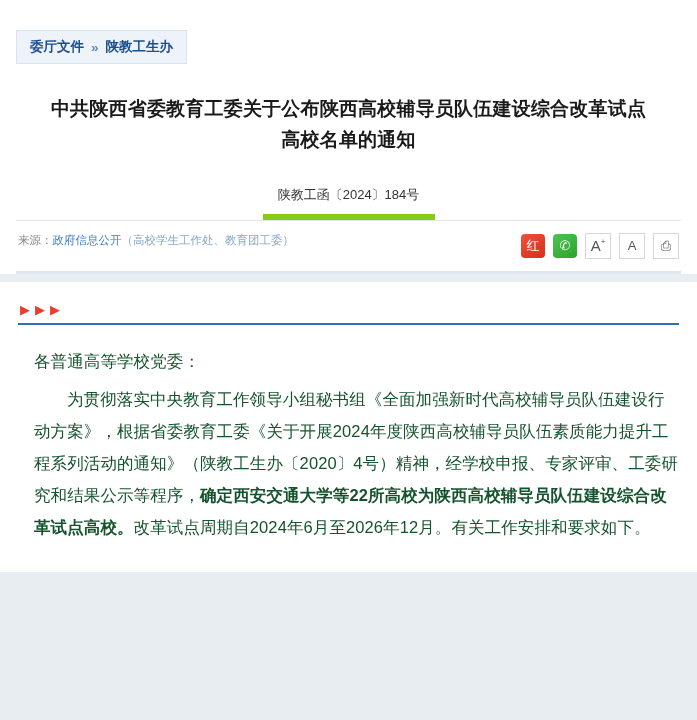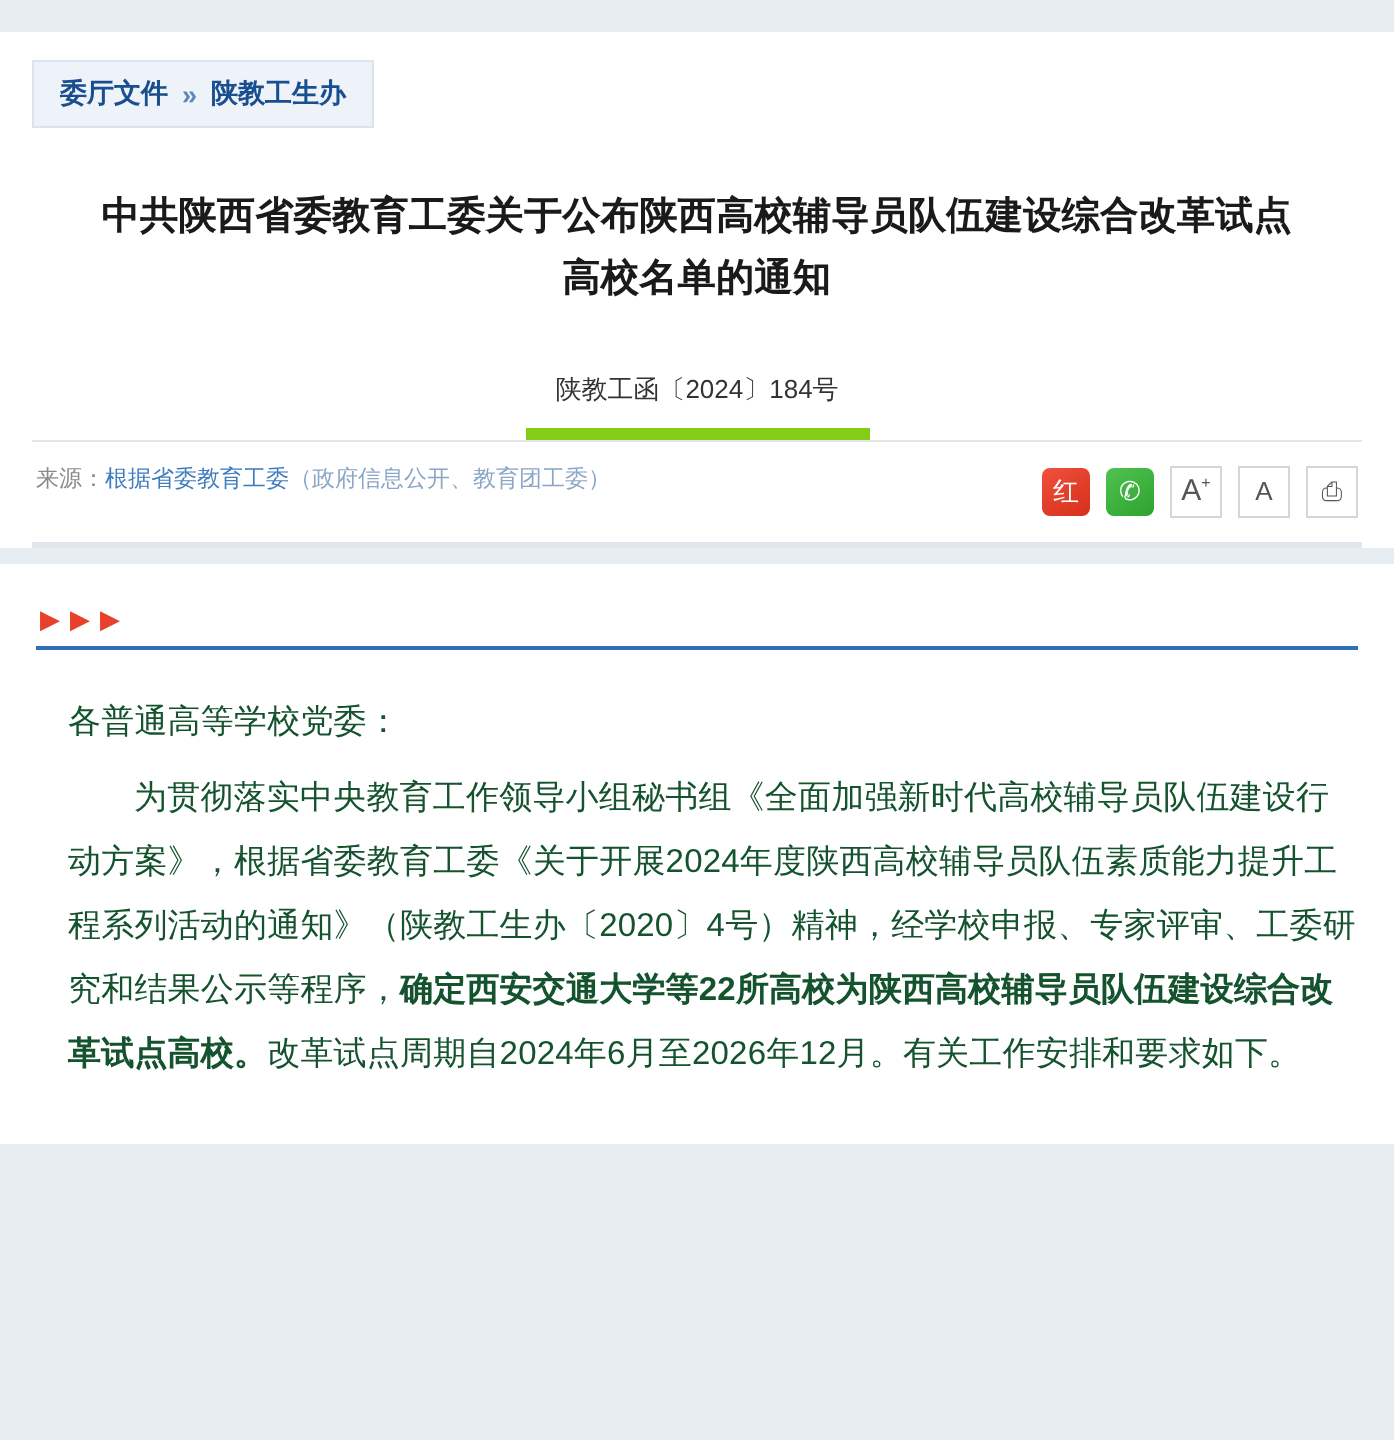--- a/index.html
+++ b/index.html
@@ -127,22 +127,21 @@
     position: absolute;
     left: 4%; right: 4%;
     bottom: 0;
     height: 2px;
     background: linear-gradient(90deg, rgba(255,255,255,0.25), rgba(255,255,255,0.85), rgba(255,255,255,0.25));
   }
 
   
   .card {
     background: #ffffff;
-    padding: 0 0 0 0;
-    margin-top: 16px;
+    padding: 16px 0 0 0;
   }
   .crumb-wrap {
     padding: 14px 16px 0 16px;
   }
   .crumb {
     display: inline-flex;
     align-items: center;
     gap: 7px;
     background: #eef3f9;
     border: 1px solid #dae4ef;
@@ -259,21 +258,21 @@
       </div>
     </div>
 
     <div class="doc-title">中共陕西省委教育工委关于公布陕西高校辅导员队伍建设综合改革试点高校名单的通知</div>
 
     <div class="doc-number">陕教工函〔2024〕184号</div>
 
     <div class="meta">
       <div class="meta-left">
         <div class="row2">
-          <span>来源：</span><a href="#">根据省委教育工委</a><span class="src-extra">（政府信息公开、教育团工委）</span>
+          <span>来源：</span><a href="#">政府信息公开</a><span class="src-extra">（高校学生工作处、教育团工委）</span>
         </div>
       </div>
 
       <div class="meta-right">
         <div class="sq rednet">红</div>
         <div class="sq wechat">✆</div>
         <div class="fbtn big">
             <span>A</span>
             <sup>+</sup>
           </div>

